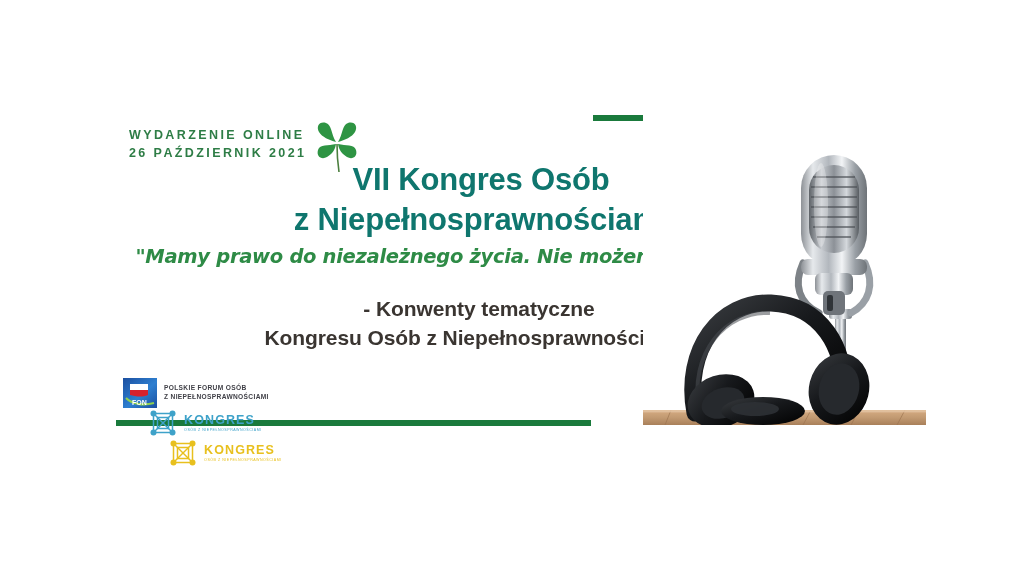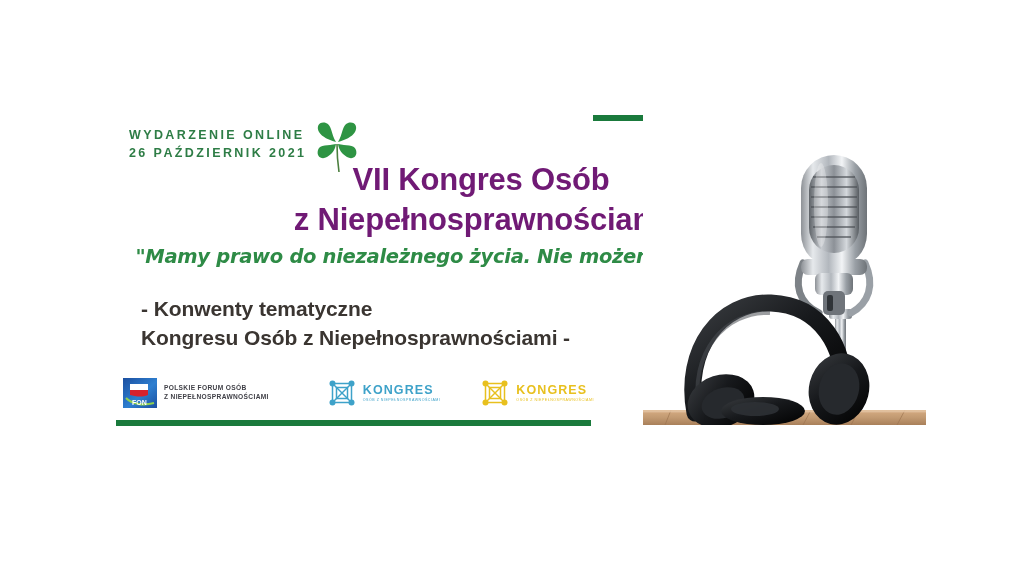--- a/index.html
+++ b/index.html
@@ -68,21 +68,21 @@
     background: #1A7A3C;
   }
 
   
   .headline {
     position: absolute;
     left: 120px;
     top: 160px;
     width: 700px;
     text-align: center;
-    color: #701a75;
+    color: #0f766e;
     font-family: "Liberation Sans", sans-serif;
     font-weight: bold;
     font-size: 31px;
     line-height: 1.28;
     letter-spacing: -0.2px;
   }
   .headline .l1 { display: block; }
   .headline .l2 { display: block; }
 
   
@@ -97,39 +97,41 @@
     font-style: italic;
     font-weight: bold;
     font-size: 19.5px;
     letter-spacing: -0.3px;
     white-space: nowrap;
   }
 
   
   .subtitle {
     position: absolute;
-    left: 130px;
+    left: 118px;
     top: 295px;
     width: 700px;
+    text-align: center;
     color: #3A3531;
     font-family: "Liberation Sans", sans-serif;
     font-weight: bold;
     font-size: 21px;
     line-height: 1.38;
     letter-spacing: -0.1px;
   }
   .subtitle span { display: block; }
 
   
   .logo-row {
     position: absolute;
     left: 112px;
     top: 378px;
     display: flex;
     align-items: center;
+    flex-direction: column;
   }
   .logo {
     display: flex;
     align-items: center;
   }
   .logo-pfon { margin-right: 58px; }
   .logo-kongres { margin-right: 40px; }
 
   .pfon-mark {
     width: 34px;

